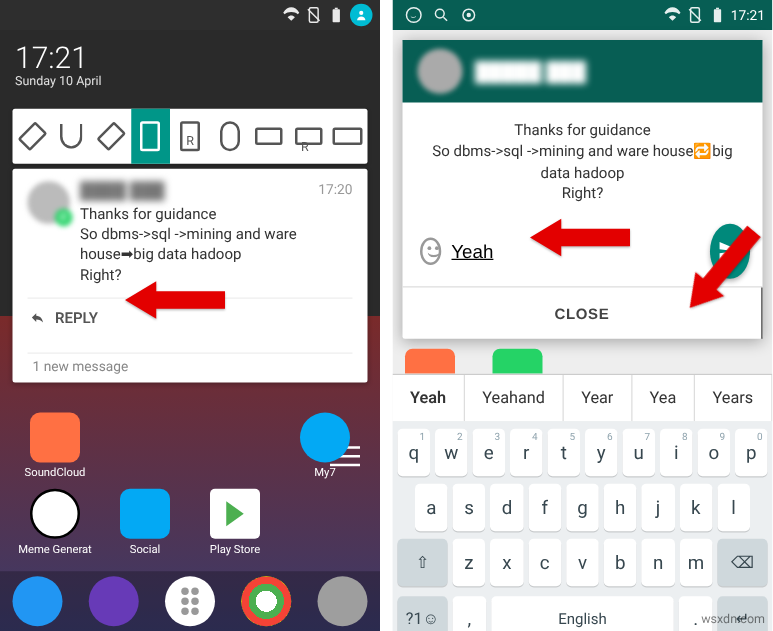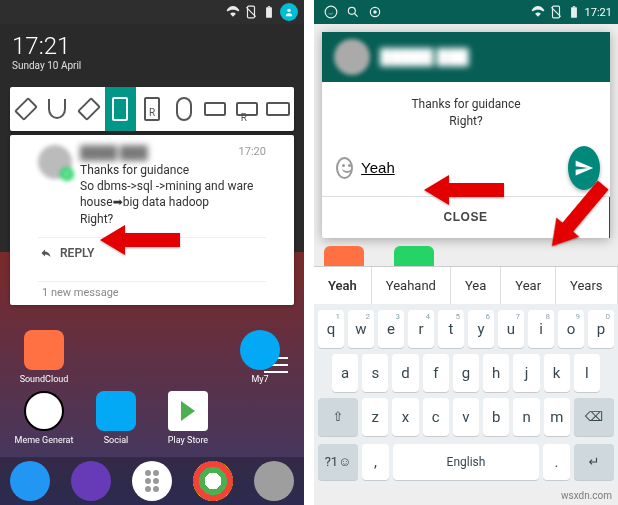--- a/index.html
+++ b/index.html
@@ -17,21 +17,21 @@
   .left-date .date { font-size: 10px; opacity: .85; }
   .rotation-bar { position: relative; margin: 4px 10px; background: #fff; height: 44px; border-radius: 2px; display: flex; align-items: center; box-shadow: 0 1px 3px rgba(0,0,0,.3); }
   .rot-item { flex: 1; display: flex; align-items: center; justify-content: center; height: 100%; }
   .rot-item.active { background: #009688; }
   .rot-icon { width: 16px; height: 24px; border: 2px solid #555; border-radius: 2px; }
   .rot-item.active .rot-icon { border-color: #fff; }
   .rot-icon.shield { width: 18px; height: 20px; border-radius: 0 0 50% 50%; border-top: none; }
   .rot-icon.diag { transform: rotate(45deg); width: 14px; height: 20px; }
   .rot-icon.r::after { content: "R"; font-size: 10px; color: #555; position: relative; top: 2px; left: 3px; }
   .rot-icon.wide { width: 22px; height: 14px; }
-  .notif-card { position: relative; margin: 4px 10px; background: #fff; border-radius: 2px; padding: 10px 28px 6px; box-shadow: 0 1px 4px rgba(0,0,0,.3); font-size: 12px; color: #333; }
+  .notif-card { position: relative; margin: 4px 10px; background: #fff; border-radius: 2px; padding: 10px 12px 6px; box-shadow: 0 1px 4px rgba(0,0,0,.3); font-size: 12px; color: #333; }
   .notif-head { display: flex; gap: 8px; }
   .notif-avatar { width: 34px; height: 34px; border-radius: 50%; background: #bbb; filter: blur(2px); position: relative; }
   .badge-wa { position: absolute; bottom: -2px; right: -2px; width: 14px; height: 14px; border-radius: 50%; background: #25d366; display:flex; align-items:center; justify-content:center; color:#fff; font-size:9px;}
   .notif-body { flex: 1; }
   .notif-sender { font-size: 13px; color: #777; filter: blur(3px); }
   .notif-time { font-size: 11px; color: #999; }
   .notif-text { margin-top: 2px; font-size: 12px; line-height: 1.35; }
   .notif-actions { display: flex; align-items: center; gap: 6px; margin-top: 10px; padding: 8px 0 6px; border-top: 1px solid #eee; color: #555; font-weight: 600; font-size: 12px; }
   .reply-arrow-svg { width: 16px; height: 12px; }
   .new-msg { font-size: 11px; color: #888; padding: 4px 4px 0; border-top: 1px solid #eee; margin-top: 15px; }
@@ -260,20 +260,21 @@
       </svg>
     <span>17:21</span>
   </div>
   <div class="popup">
     <div class="popup-head">
       <div class="popup-avatar"></div>
       <span class="popup-name">█████ ███</span>
     </div>
     <div class="popup-msg">
       <div>Thanks for guidance</div>
+      <div>So dbms-&gt;sql -&gt;mining and ware house🔁big data hadoop</div>
       <div>Right?</div>
     </div>
     <div class="reply-row">
       <div class="emoji-btn"></div>
       <input class="reply-input" value="Yeah" style="">
       <div class="send-btn">
         <svg class="send-svg" viewBox="0 0 24 24">
             <path d="M2 21l21-9L2 3v7l15 2-15 2z"></path>
           </svg>
       </div>
@@ -282,22 +283,22 @@
       <button>CLOSE</button>
     </div>
   </div>
   <div class="mid-apps">
     <div class="mid-app"></div>
       <div class="mid-app" style="background:#25d366;"></div>
   </div>
   <div class="sugg">
     <div class="sugg-item bold">Yeah</div>
     <div class="sugg-item">Yeahand</div>
+    <div class="sugg-item">Year</div>
     <div class="sugg-item">Yea</div>
-    <div class="sugg-item">Year</div>
     <div class="sugg-item">Years</div>
     <div class="sugg-chev">⌄</div>
   </div>
   <div class="kbd">
     <div class="krow" id="krow1">
         <div class="key">q<span class="hint">1</span></div>
         <div class="key">w<span class="hint">2</span></div>
         <div class="key">e<span class="hint">3</span></div>
         <div class="key">r<span class="hint">4</span></div>
         <div class="key">t<span class="hint">5</span></div>

